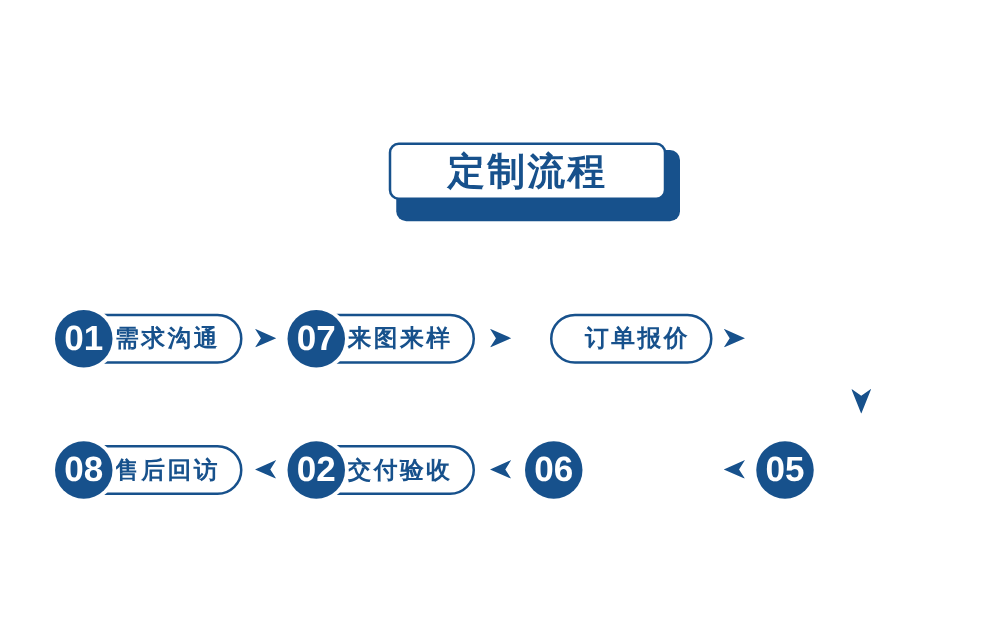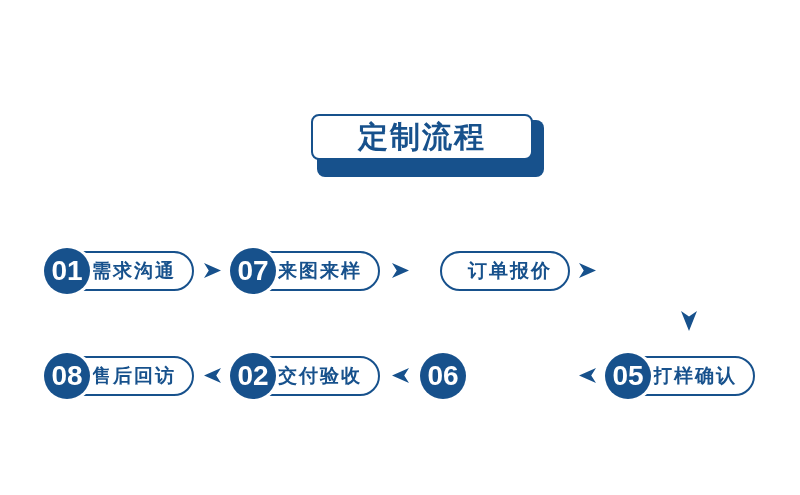--- a/index.html
+++ b/index.html
@@ -154,19 +154,16 @@
     <div class="num">02</div>
   </div>
   <div class="arrow left" style="left:392px; top:368px;"></div>
 
   <div class="step" style="left:420px; top:353px;">
     <div class="num">06</div>
   </div>
   <div class="arrow left" style="left:579px; top:368px;"></div>
 
   <div class="step" style="left:605px; top:353px;">
-    <div class="pill">
-      <span>打样确认</span>
-    </div>
     <div class="num">05</div>
   </div>
 
 </div>
 
 </body></html>

